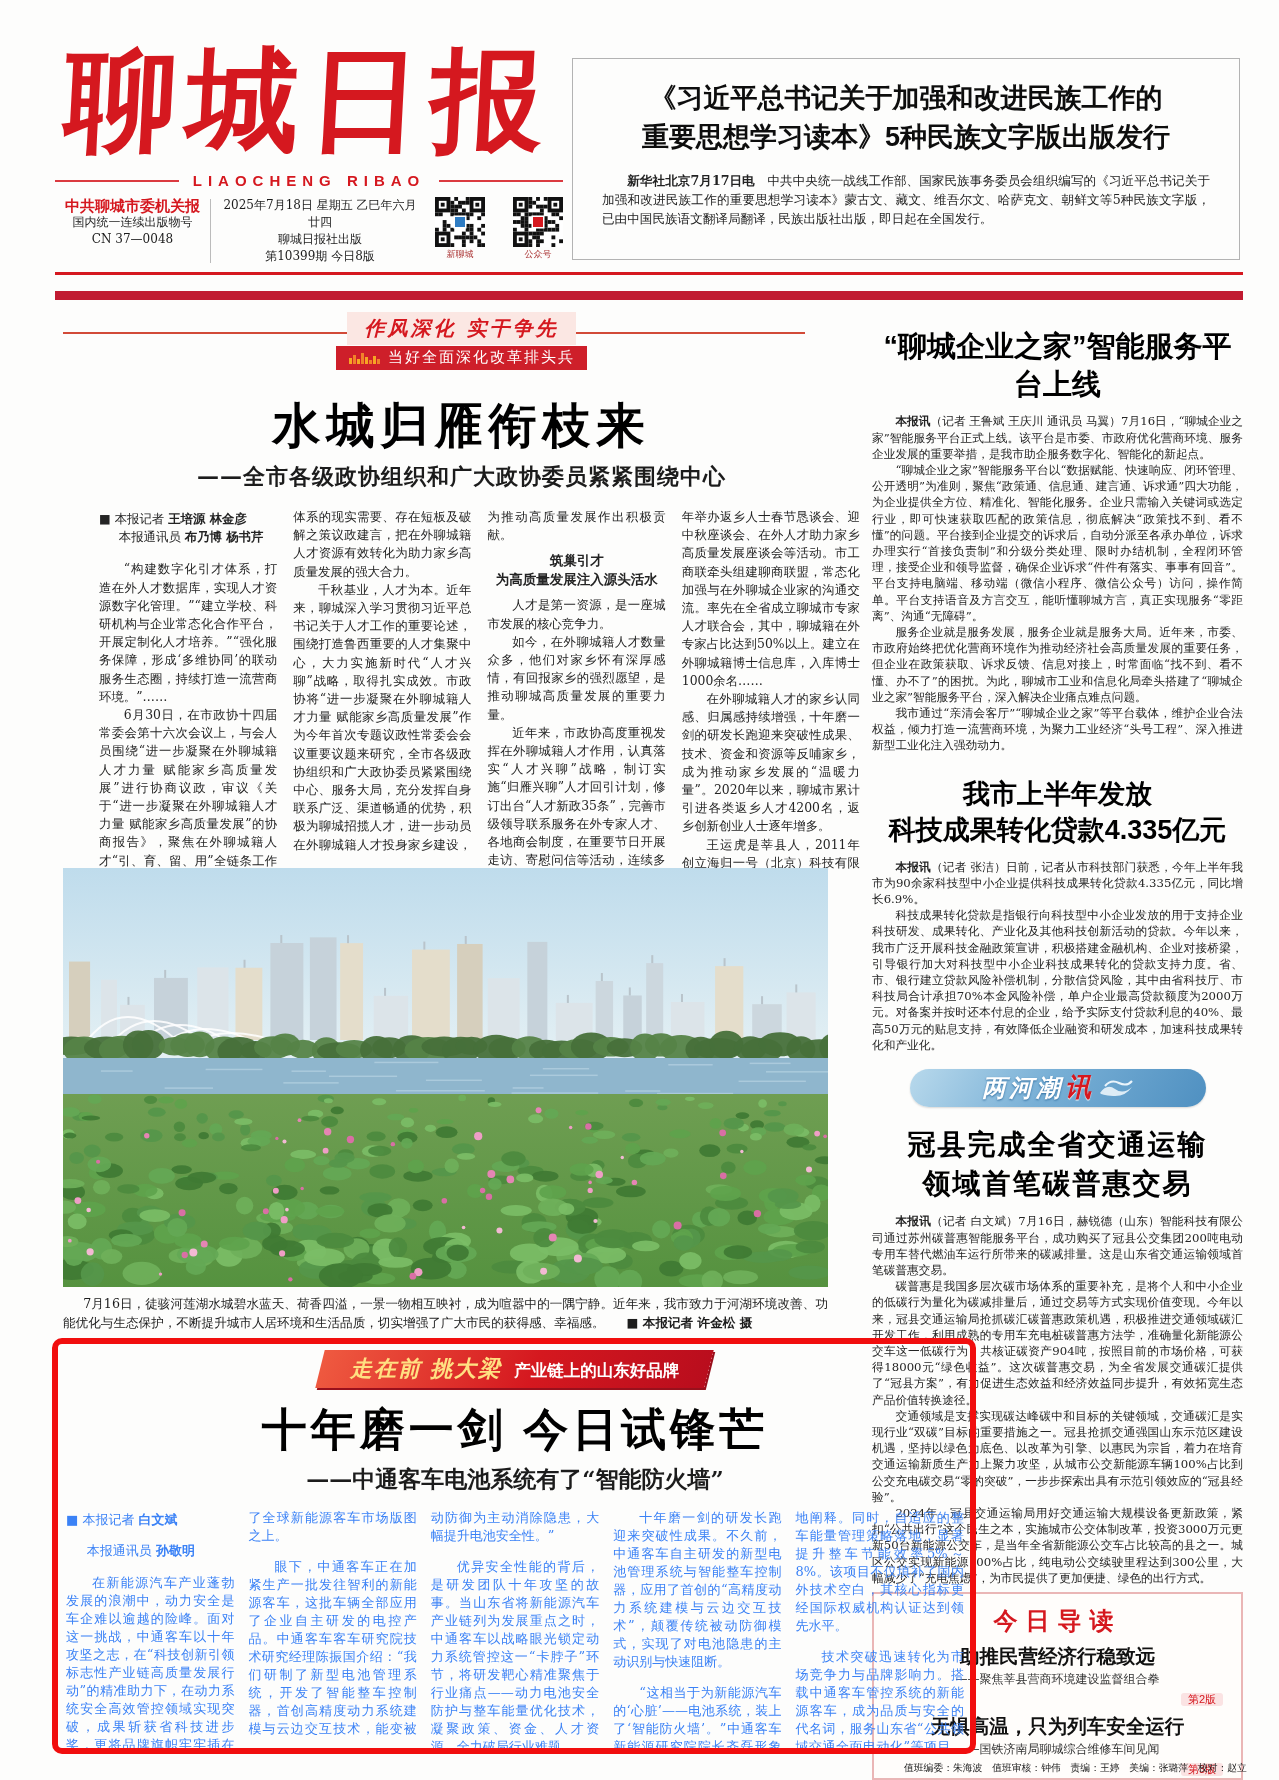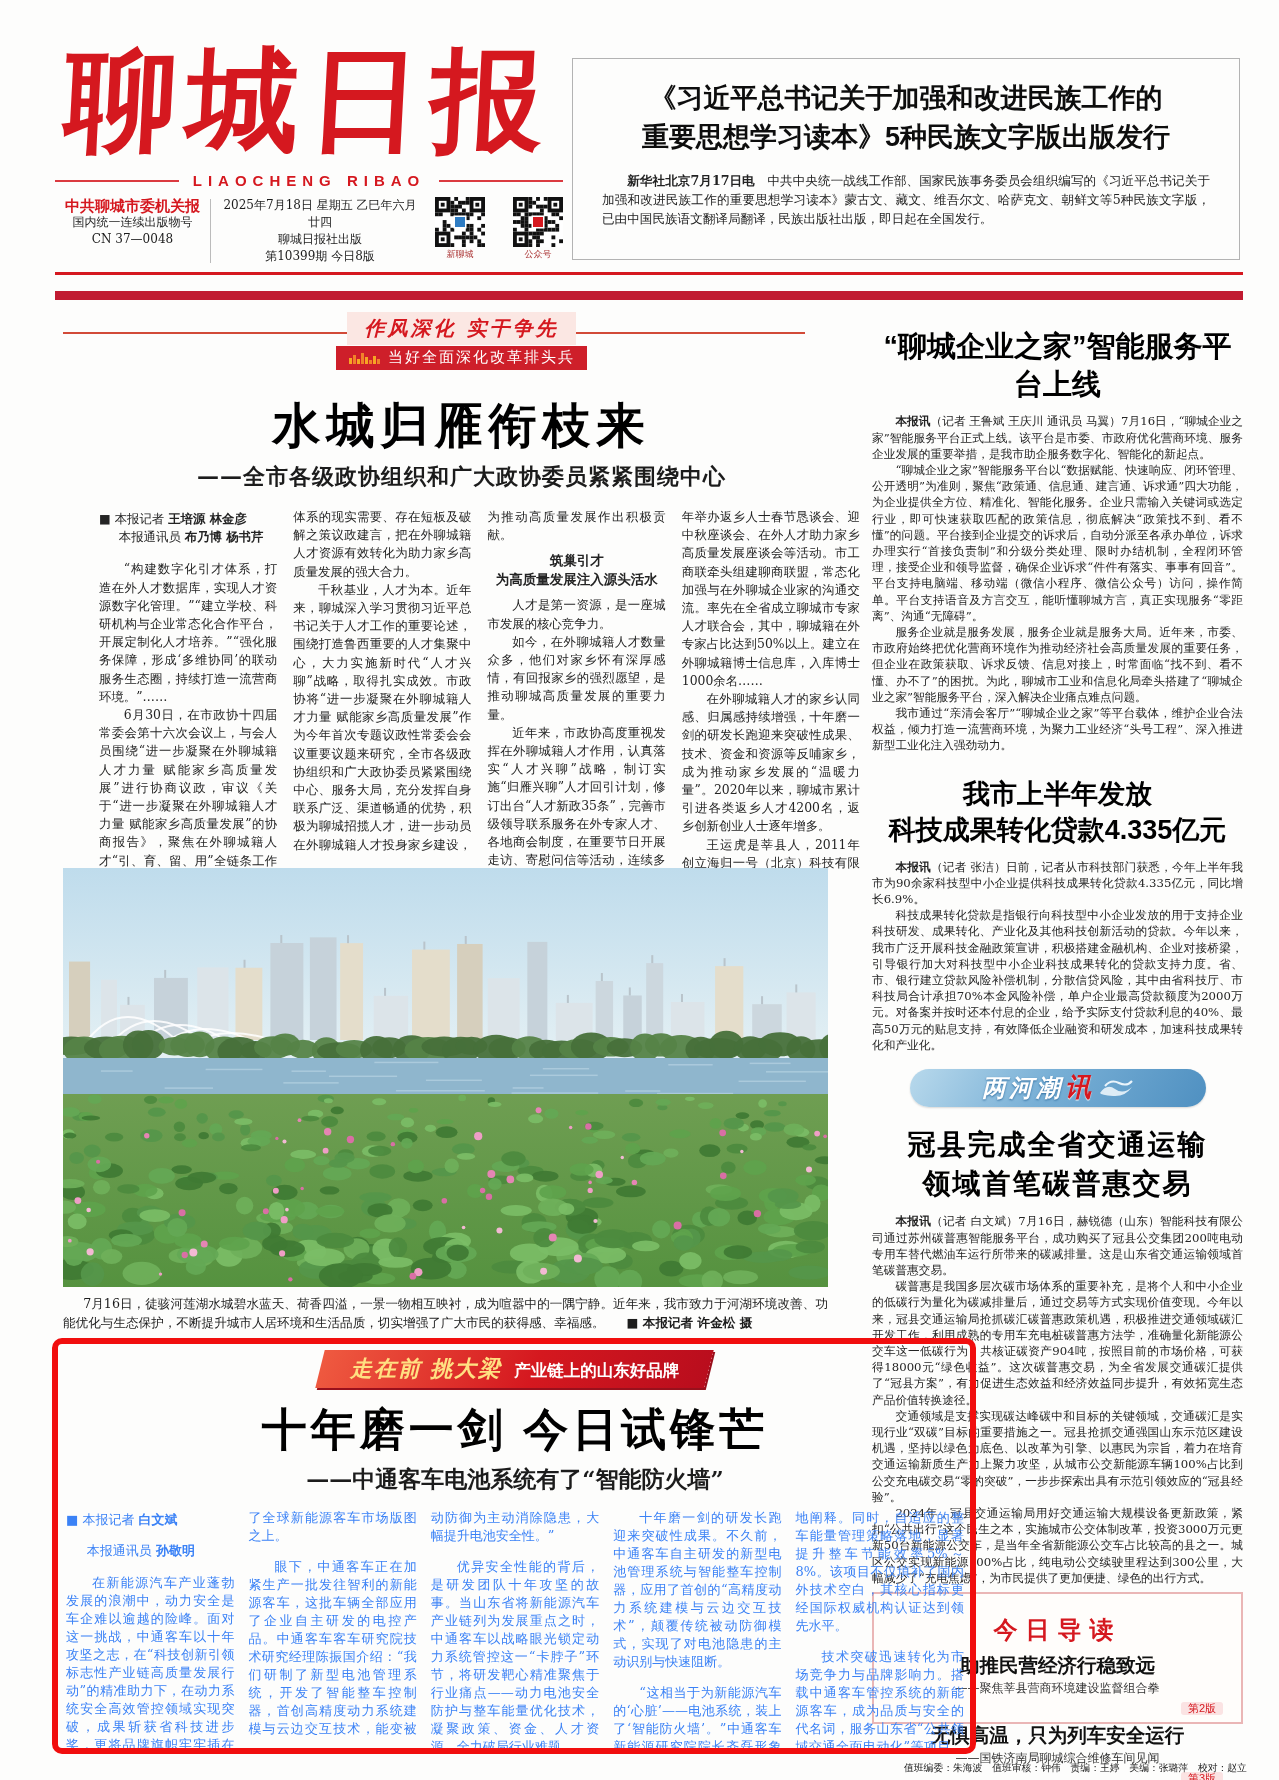--- a/index.html
+++ b/index.html
@@ -98,22 +98,22 @@
     font-family:"Liberation Sans",sans-serif;font-weight:900;font-size:24px;color:#fff;
     letter-spacing:3px;text-shadow:0 1px 2px #2f6da0;font-style:italic;
   }
   .banner .w2{
     font-family:"Liberation Sans",sans-serif;font-weight:900;font-size:26px;color:#d5181f;
     font-style:italic;text-shadow:0 1px 1px #fff;
   }
   .banner svg{margin-left:6px;}
   
   .guide{
-    position:absolute;left:872px;top:1592px;width:371px;height:132px;box-sizing:border-box;
-    border:2px solid #eab6b6;background:#fffdfb;padding:20px 18px 6px;
+    position:absolute;left:872px;top:1592px;width:371px;height:188px;box-sizing:border-box;
+    border:2px solid #eab6b6;background:#fffdfb;padding:11px 18px 6px;
   }
   .guide-title{
     text-align:center;color:#d5181f;font-family:"Liberation Sans",sans-serif;
     font-weight:900;font-size:24px;letter-spacing:8px;margin:0 0 6px;
   }
   .g-head{margin:6px 0 1px;text-align:center;font-family:"Liberation Sans",sans-serif;font-weight:900;font-size:19.5px;color:#111;}
   .g-sub{margin:0;text-align:center;font-size:12px;color:#333;}
   .g-page{display:block;text-align:right;margin-top:0;}
   .g-page span{background:#fbe3e3;color:#d5181f;font-size:11px;padding:0 7px 1px;border-radius:3px;font-family:"Liberation Sans",sans-serif;}
   .credits{

